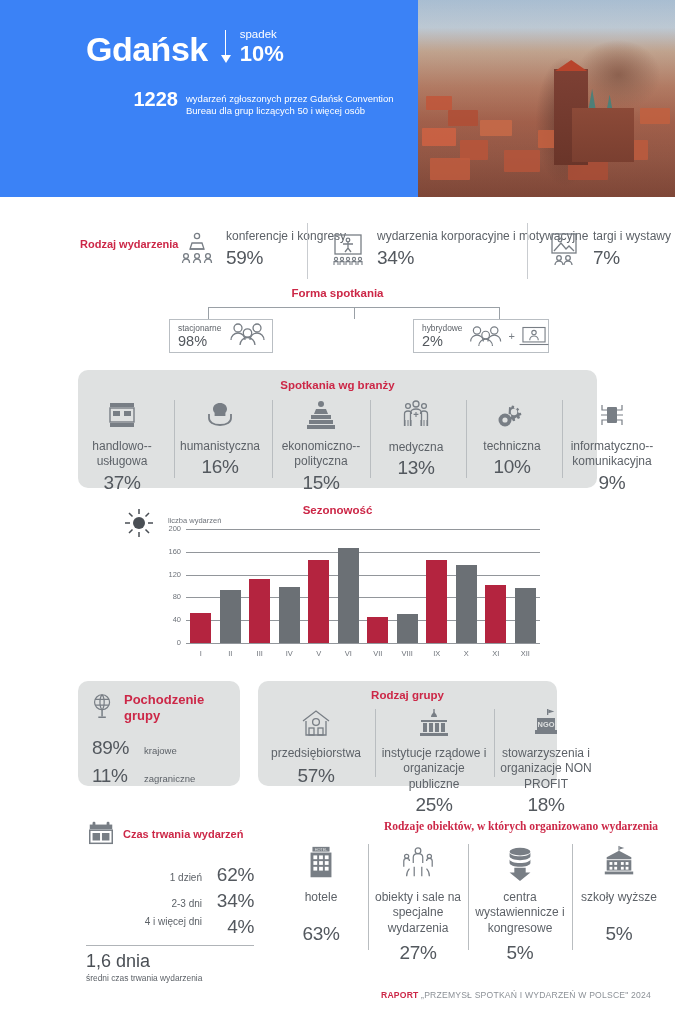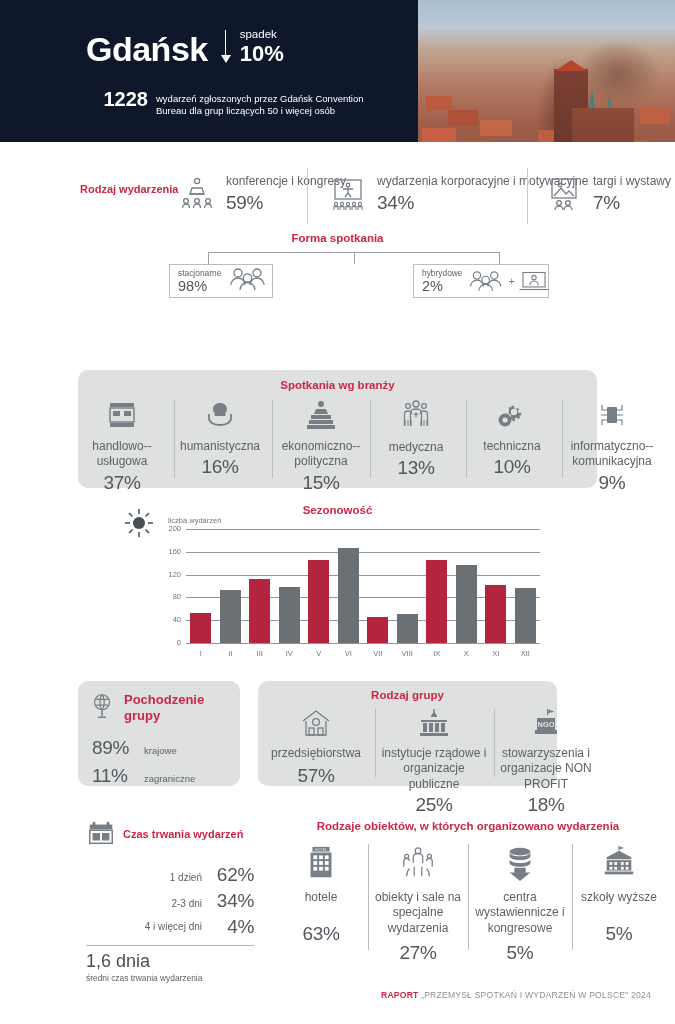--- a/index.html
+++ b/index.html
@@ -6,21 +6,21 @@
   body {
     width: 675px; height: 1024px;
     background: #ffffff;
     font-family: "Liberation Sans", sans-serif;
     color: #4a4f55;
     overflow: hidden;
     position: relative;
   }
 
   
-  .header { position: relative; width: 675px; height: 142px; background: #0f172a; overflow: hidden; }
+  .header { position: relative; width: 675px; height: 197px; background: #3b82f6; overflow: hidden; }
   .header-photo {
     position: absolute; right: 0; top: 0; width: 257px; height: 197px;
     background:
       linear-gradient(180deg, rgba(255,255,255,.10) 0%, rgba(0,0,0,.10) 100%),
       radial-gradient(ellipse 60px 50px at 78% 38%, #8a5a46 0%, rgba(138,90,70,0) 70%),
       radial-gradient(ellipse 40px 90px at 57% 62%, #6e4033 0%, rgba(110,64,51,0) 72%),
       linear-gradient(180deg, #9fb6cc 0%, #b9c6d2 14%, #c0a089 26%, #b5785e 44%, #a85f48 62%, #9c5a46 80%, #8c4e3d 100%);
   }
   .roof { position: absolute; border-radius: 1px; opacity: .85; }
   .tower {
@@ -35,21 +35,21 @@
   .city-row { display: flex; align-items: flex-end; padding: 28px 0 0 86px; }
   .city-name { font-size: 34px; font-weight: 700; color: #fff; letter-spacing: -.5px; line-height: 1; }
   .arrow-down { margin: 0 8px 2px 12px; position: relative; width: 12px; height: 34px; }
   .arrow-down:before { content:""; position:absolute; left:5px; top:0; width:1.6px; height:28px; background:#fff; }
   .arrow-down:after { content:""; position:absolute; left:1px; top:25px; width:0;height:0;
     border-left:5px solid transparent;border-right:5px solid transparent;border-top:8px solid #fff; }
   .delta { color:#fff; }
   .delta-label { font-size: 11.5px; line-height: 1.1; }
   .delta-value { font-size: 22px; font-weight: 700; line-height: 1.15; }
 
-  .stats { margin-top: 22px; padding-left: 30px; color: #fff; }
+  .stats { margin-top: 22px; padding-left: 60px; color: #fff; }
   .stat-row { display: flex; align-items: flex-start; margin-bottom: 7px; }
   .stat-num { width: 118px; text-align: right; font-size: 20px; font-weight: 700; line-height: 1.15; flex: none; }
   .stat-txt { margin-left: 8px; font-size: 9.5px; line-height: 1.25; padding-top: 5px; max-width: 228px; }
 
   
   .red { color: #cc2747; }
   .sec-title { color:#cc2747; font-size: 11.5px; font-weight: 700; text-align: center; }
   .big { font-size: 19px; font-weight: 400; color:#53585e; letter-spacing:-.3px;}
   .cap { font-size: 12px; line-height: 1.28; color:#5d6268; }
   .icon { stroke:#787e85; fill:none; stroke-width:1.3; }
@@ -532,34 +532,34 @@
 
   <div style="margin-top:12px;">
     <div style="display:flex;justify-content:flex-end;align-items:baseline;margin-bottom:4px;">
       <div class="cap" style="font-size:10px;">1 dzień</div>
       <div class="big" style="width:52px;text-align:right;">62%</div>
     </div>
     <div style="display:flex;justify-content:flex-end;align-items:baseline;margin-bottom:4px;">
       <div class="cap" style="font-size:10px;">2-3 dni</div>
       <div class="big" style="width:52px;text-align:right;">34%</div>
     </div>
-    <div style="display:flex;justify-content:flex-end;align-items:center;">
+    <div style="display:flex;justify-content:flex-end;align-items:flex-start;">
       <div class="cap" style="font-size:10px;">4 i więcej dni</div>
       <div class="big" style="width:52px;text-align:right;">4%</div>
     </div>
   </div>
 
   <div style="border-top:1px solid #b0b4b8;margin-top:7px;padding-top:5px;">
     <div style="font-size:18px;color:#4a4f55;">1,6 dnia</div>
     <div class="cap" style="font-size:8.4px;margin-top:1px;">średni czas trwania wydarzenia</div>
   </div>
 </div>
 
 <div style="position:absolute;left:278px;top:820px;width:380px;">
-  <div class="sec-title" style="text-align:center;">Rodzaje obiektów, w których organizowano wydarzenia</div>
+  <div class="sec-title" style="text-align:right;font-family:Liberation Serif, serif;">Rodzaje obiektów, w których organizowano wydarzenia</div>
 
   <div style="position:relative;height:110px;margin-top:12px;">
     <div class="grid-item" style="left:0;top:0;width:86px;">
       <div>
         <svg width="34" height="38" viewBox="0 0 34 40">
             <g class="icon-f">
           <rect x="8" y="3" width="18" height="5"></rect>
           <text x="17" y="7.2" font-size="4" fill="#dfe1e1" text-anchor="middle" font-family="Liberation Sans, sans-serif">HOTEL</text>
           <rect x="6" y="9" width="22" height="26"></rect>
           <g fill="#ffffff">

